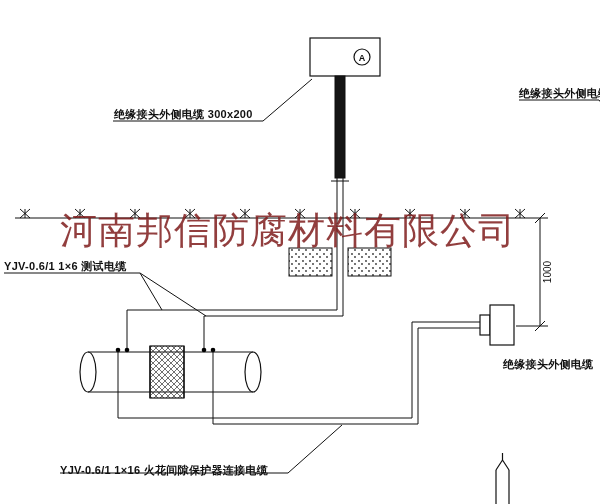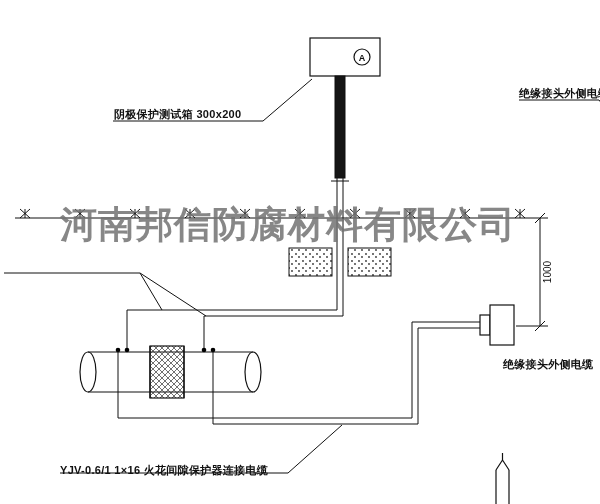--- a/index.html
+++ b/index.html
@@ -6,23 +6,23 @@
   .canvas{
     position:relative;width:600px;height:504px;background:#ffffff;
     overflow:hidden;font-family:"Liberation Sans",sans-serif;
   }
   .canvas svg{position:absolute;left:0;top:0;}
   .label{
     position:absolute;font-size:11px;font-weight:700;color:#111;
     white-space:nowrap;letter-spacing:0.3px;
   }
   .watermark{
-    position:absolute;left:60px;top:200px;
-    font-family:"Liberation Serif",serif;font-size:37px;font-weight:700;
-    letter-spacing:1px;color:#737373;opacity:0.85;white-space:nowrap;z-index:5;
+    position:absolute;left:60px;top:206px;
+    font-family:"Liberation Serif",serif;font-size:37px;font-weight:400;
+    letter-spacing:1px;color:#7f1d1d;opacity:0.85;white-space:nowrap;z-index:5;
   }
 </style>
 </head>
 <body>
 
 <div class="canvas">
 
   <svg width="600" height="504" viewBox="0 0 600 504">
     <defs>
       <pattern id="dots" width="7" height="7" patternUnits="userSpaceOnUse">
@@ -121,23 +121,24 @@
     </g>
 
     <g stroke="#111" stroke-width="1.2" fill="none">
       <line x1="496" y1="470" x2="496" y2="504"></line>
       <line x1="509" y1="470" x2="509" y2="504"></line>
       <polyline points="496,470 502.5,460 509,470"></polyline>
       <line x1="502.5" y1="460" x2="502.5" y2="453"></line>
     </g>
   </svg>
 
-  <div class="label" style="left:114px;top:107px;">阴极保护测试箱 300x200</div>
+  <div class="label" style="left:114px;top:107px;">绝缘接头外侧电缆 300x200</div>
 
   <div class="label" style="left:519px;top:86px;">绝缘接头外侧电缆</div>
 
+  <div class="label" style="left:4px;top:259px;">YJV-0.6/1 1×6  测试电缆</div>
 
   <div class="label" style="left:503px;top:357px;">绝缘接头外侧电缆</div>
 
   <div class="label" style="left:60px;top:463px;">YJV-0.6/1 1×16  火花间隙保护器连接电缆</div>
 
   <div class="watermark">河南邦信防腐材料有限公司</div>
 </div>
 
 </body></html>

